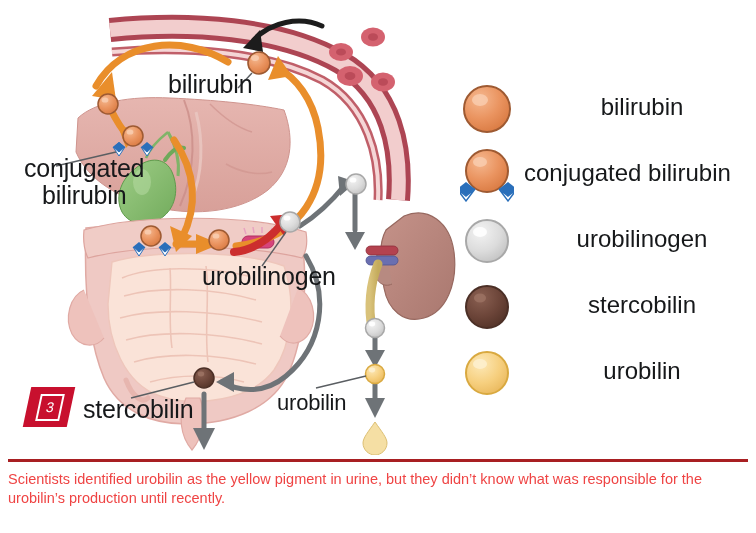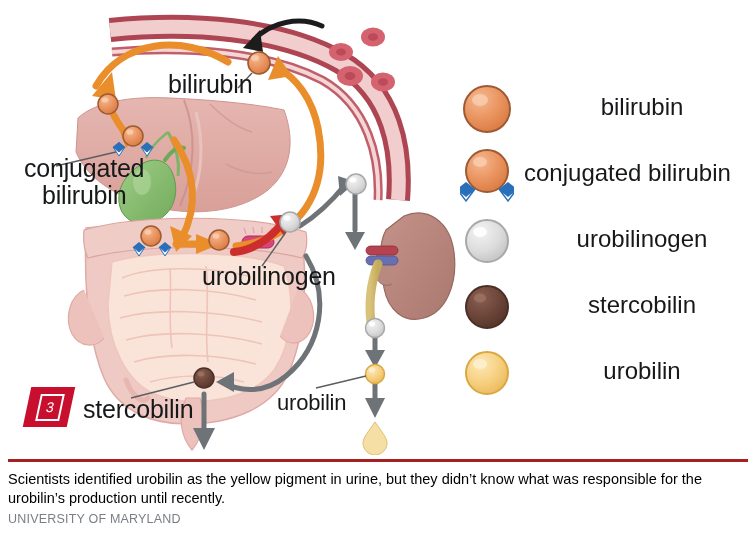--- a/index.html
+++ b/index.html
@@ -113,21 +113,21 @@
   #rule {
     position: absolute;
     left: 8px; top: 459px;
     width: 740px; height: 3px;
     background: #a81f22;
   }
   #caption {
     position: absolute;
     left: 8px; top: 470px;
     width: 738px;
-    color: #000000;
+    color: #ef4444;
     font-family: "Liberation Sans", sans-serif;
     font-size: 14.5px;
     line-height: 19px;
   }
   #credit {
     position: absolute;
     left: 8px; top: 512px;
     color: #7a7f85;
     font-family: "Liberation Sans", sans-serif;
     font-size: 12.5px;
@@ -488,15 +488,14 @@
           <ellipse cx="20" cy="18" rx="7" ry="5" fill="#fdf0cf" opacity="0.85"></ellipse>
         </svg>
         <div class="legend-text">urobilin</div>
       </div>
 
     </div>
   </div>
 
   <div id="rule"></div>
   <div id="caption">Scientists identified urobilin as the yellow pigment in urine, but they didn’t know what was responsible for the urobilin’s production until recently.</div>
-  <div id="credit">UNIVERSITY OF MARYLAND</div>
 
 </div>
 
 </body></html>

